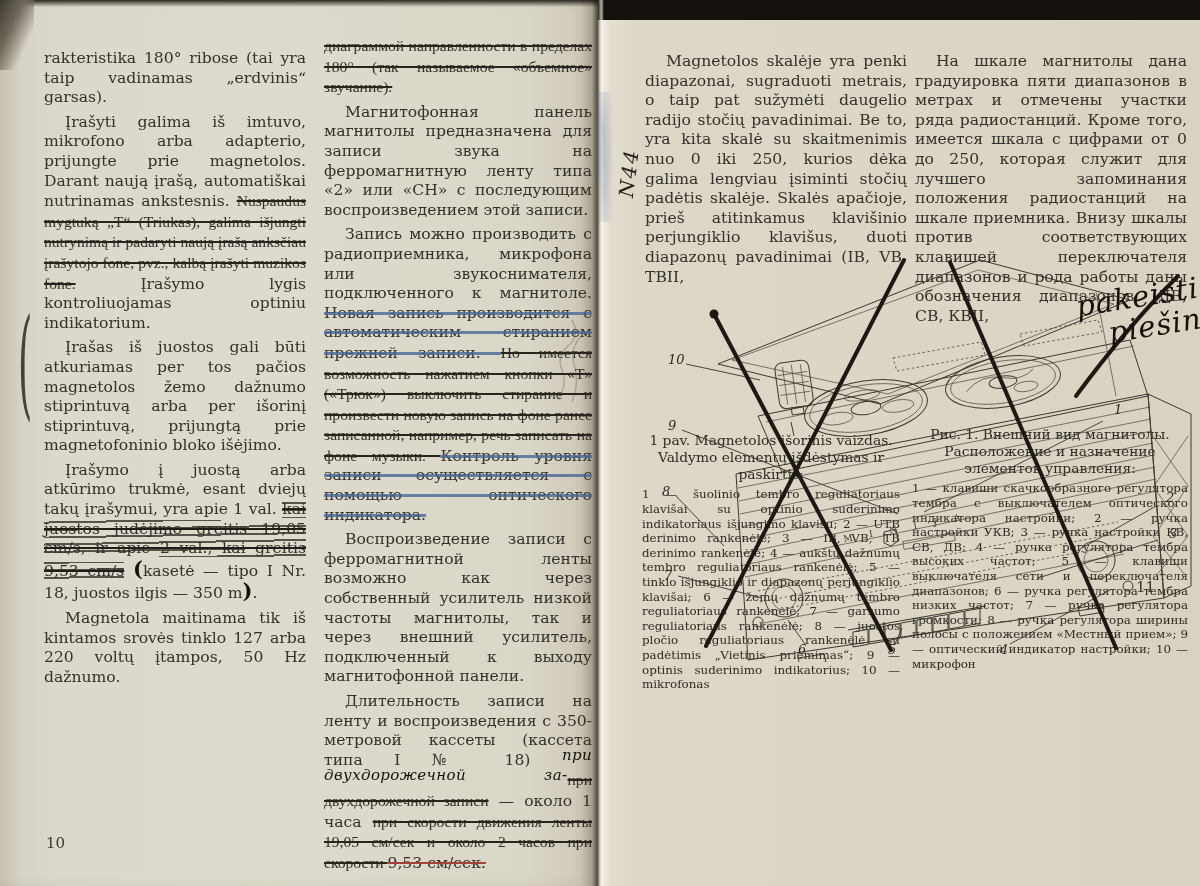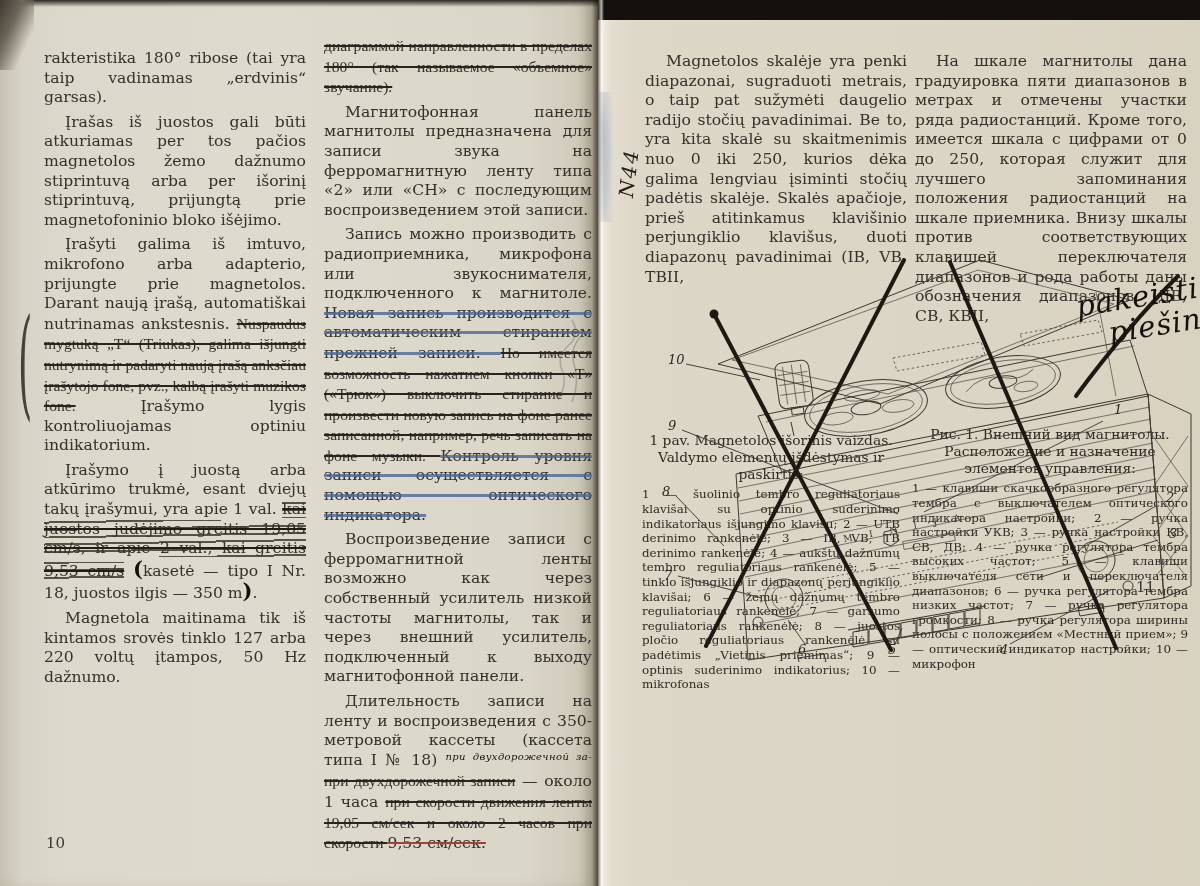--- a/index.html
+++ b/index.html
@@ -30,21 +30,21 @@
     background:radial-gradient(ellipse at 40% 30%,rgba(85,110,155,.28),rgba(85,110,155,0) 70%),
                radial-gradient(ellipse at 50% 80%,rgba(85,110,155,.2),rgba(85,110,155,0) 70%);}
   .col{position:absolute;color:#34302a;font-size:15.6px;line-height:19.6px;}
   .col p{margin:0 0 5px;text-align:justify;text-indent:21px;}
   .col p.ni{text-indent:0;}
   .sb{text-decoration:line-through;text-decoration-thickness:2px;text-decoration-color:#29251e;font-family:Liberation Serif, serif;}
   .sblue{text-decoration:line-through;text-decoration-thickness:2.6px;text-decoration-color:rgba(72,104,150,.8);}
   .sred{text-decoration:line-through;text-decoration-thickness:2.4px;text-decoration-color:#a4423a;}
   .sbh{text-decoration:line-through;text-decoration-thickness:2px;text-decoration-color:#211d16;
     background-image:repeating-linear-gradient(179deg,transparent 0 2px,rgba(30,25,17,.7) 2px 4px,transparent 4px 7.5px);}
-  .hw{font-style:italic;font-size:10px;letter-spacing:.4px;color:#161209;position:relative;top:-5px;}
+  .hw{font-style:italic;font-size:15px;letter-spacing:.4px;color:#161209;position:relative;top:-5px;}
   .hwb{font-weight:bold;font-size:1.35em;color:#14110b;}
   .pagenum{position:absolute;font-size:15px;color:#3a362f;}
   .margin-brace{position:absolute;left:18px;top:292px;font-size:46px;color:#221e16;
     transform:scaleY(2.6) scaleX(.8);transform-origin:top left;opacity:.8;}
   .caption{position:absolute;color:#2e2a24;}
   .caption .cap-title{font-size:13.8px;line-height:16.8px;text-align:center;margin-bottom:5px;}
   .caption .cap-body{font-size:11.9px;line-height:14.6px;text-align:justify;}
   .handnote{position:absolute;left:1078px;top:282px;width:120px;
     font-style:italic;color:#15110a;font-size:29px;line-height:31px;
     transform:rotate(-9deg);letter-spacing:1px;text-align:left;}
@@ -60,22 +60,22 @@
   .leader{stroke:#35312a;stroke-width:.9;fill:none;}
   .callout-num{font-family:"DejaVu Serif",serif;font-style:italic;font-size:13px;fill:#2c2822;}
   .ink{stroke:#1d1912;stroke-width:4;fill:none;stroke-linecap:round;}
 </style>
 </head>
 <body>
 
 <div class="page page-left">
   <div class="col" style="left:44px;top:36px;width:262px;margin-top:13px;">
       <p class="ni"><span>rakteristika 180° ribose (tai yra taip vadinamas „erdvinis“ garsas).</span></p>
+      <p><span>Įrašyti galima iš imtuvo, mikrofono arba adapterio, prijungte prie magnetolos. Darant naują įrašą, automatiškai nutrinamas ankstesnis. </span><span class="sb">Nuspaudus mygtuką „T“ (Triukas), galima išjungti nutrynimą ir padaryti naują įrašą anksčiau įrašytojo fone, pvz., kalbą įrašyti muzikos fone.</span><span> Įrašymo lygis kontroliuojamas optiniu indikatorium.</span></p>
       <p><span>Įrašas iš juostos gali būti atkuriamas per tos pačios magnetolos žemo dažnumo stiprintuvą arba per išorinį stiprintuvą, prijungtą prie magnetofoninio bloko išėjimo.</span></p>
-      <p><span>Įrašyti galima iš imtuvo, mikrofono arba adapterio, prijungte prie magnetolos. Darant naują įrašą, automatiškai nutrinamas ankstesnis. </span><span class="sb">Nuspaudus mygtuką „T“ (Triukas), galima išjungti nutrynimą ir padaryti naują įrašą anksčiau įrašytojo fone, pvz., kalbą įrašyti muzikos fone.</span><span> Įrašymo lygis kontroliuojamas optiniu indikatorium.</span></p>
       <p><span>Įrašymo į juostą arba atkūrimo trukmė, esant dviejų takų įrašymui, yra apie 1 val. </span><span class="sbh">kai juostos judėjimo greitis 19,05 cm/s, ir apie 2 val., kai greitis 9,53 cm/s</span><span> </span><span class="hwb">(</span><span>kasetė — tipo I Nr. 18, juostos ilgis — 350 m</span><span class="hwb">)</span><span>.</span></p>
       <p><span>Magnetola maitinama tik iš kintamos srovės tinklo 127 arba 220 voltų įtampos, 50 Hz dažnumo.</span></p>
     </div>
   <div class="col" style="left:324px;top:36px;width:268px;">
       <p class="ni"><span class="sb">диаграммой направленности в пределах 180° (так называемое «объемное» звучание).</span></p>
       <p><span>Магнитофонная панель магнитолы предназначена для записи звука на ферромагнитную ленту типа «2» или «СН» с последующим воспроизведением этой записи.</span></p>
       <p><span>Запись можно производить с радиоприемника, микрофона или звукоснимателя, подключенного к магнитоле. </span><span class="sblue">Новая запись производится с автоматическим стиранием прежней записи. </span><span class="sb">Но имеется возможность нажатием кнопки «Т» («Трюк») выключить стирание и произвести новую запись на фоне ранее записанной, например, речь записать на фоне музыки. </span><span class="sblue">Контроль уровня записи осуществляется с помощью оптического индикатора.</span></p>
       <p><span>Воспроизведение записи с ферромагнитной ленты возможно как через собственный усилитель низкой частоты магнитолы, так и через внешний усилитель, подключенный к выходу магнитофонной панели.</span></p>
       <p><span>Длительность записи на ленту и воспроизведения с 350-метровой кассеты (кассета типа I № 18) </span><span class="hw">при двухдорожечной за-</span><span class="sb">при двухдорожечной записи</span><span> — около 1 часа </span><span class="sb">при скорости движения ленты 19,05 см/сек и около 2 часов при скорости </span><span class="sred">9,53 см/сек.</span></p>
     </div>

